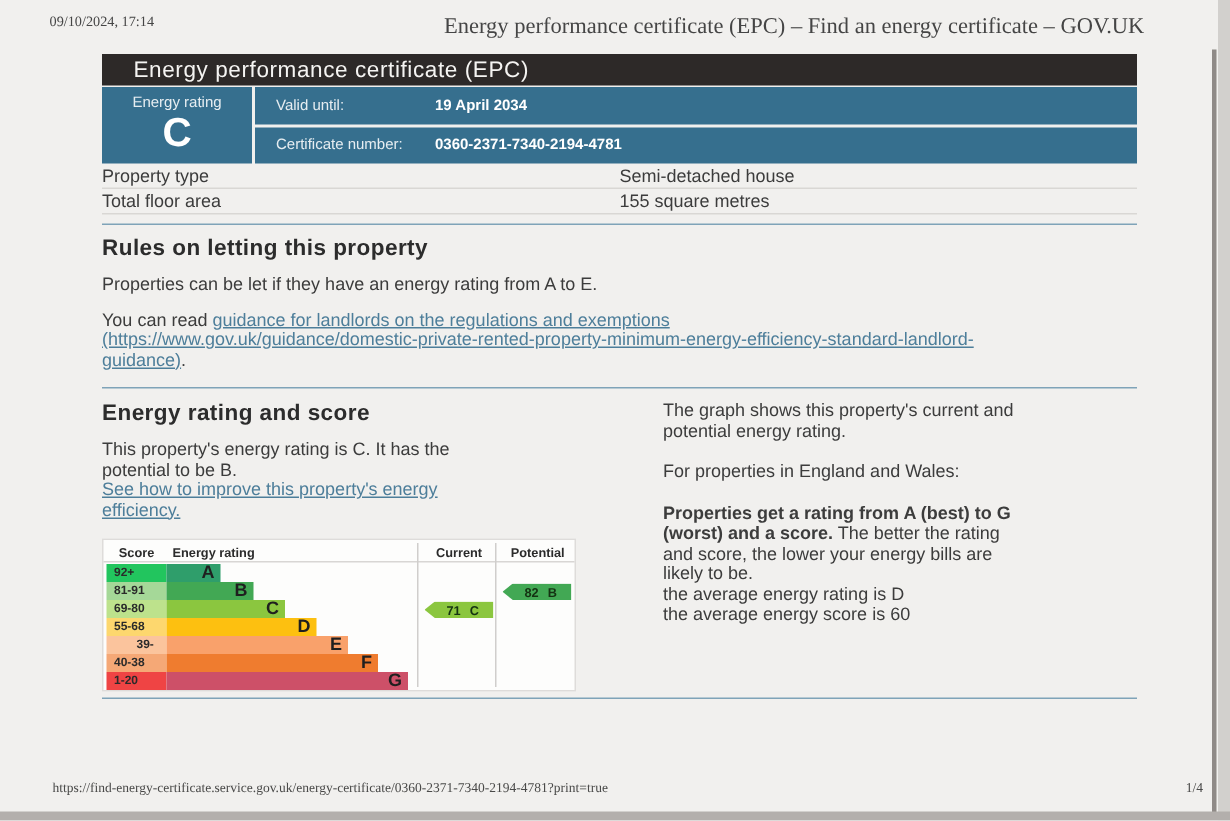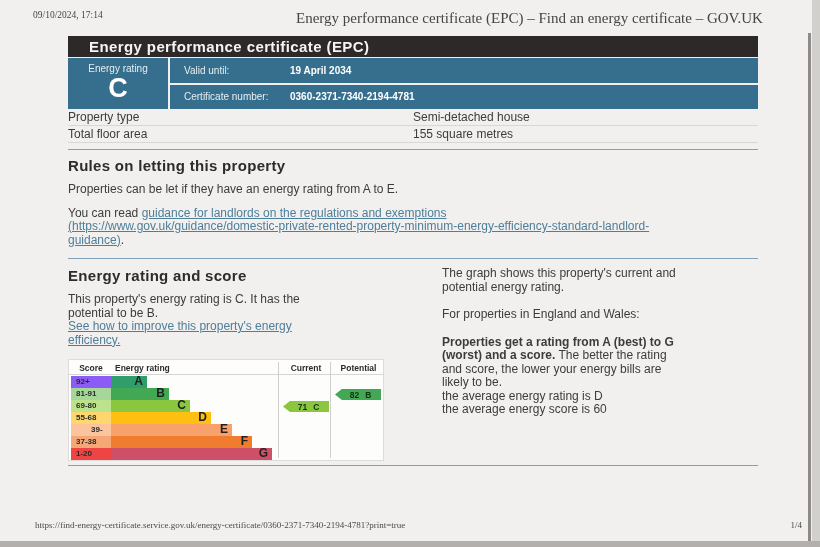--- a/index.html
+++ b/index.html
@@ -16,21 +16,21 @@
   .edge-bottom { position:absolute; left:0; bottom:0; width:820px; height:6px; background:#b3afac; }
 
   
   .print-header-date { position:absolute; left:33px; top:10px; font-family:"Liberation Serif", serif; font-size:9.5px; color:#454545; }
   .print-header-title { position:absolute; left:296px; top:10px; font-family:"Liberation Serif", serif; font-size:15px; color:#454545; }
   .print-footer-url { position:absolute; left:35px; top:520px; font-family:"Liberation Serif", serif; font-size:9px; color:#4a4a49; }
   .print-footer-page { position:absolute; right:18px; top:520px; font-family:"Liberation Serif", serif; font-size:9px; color:#4a4a49; }
 
   .content { position:absolute; left:68px; top:36px; width:690px; }
 
-  .banner { height:21px; background:#2d2928; color:#f5f4f2; font-size:15px; font-weight:bold; line-height:21px; padding-left:21px; letter-spacing:.4px; }
+  .banner { height:21px; background:#2d2928; color:#f5f4f2; font-size:15px; font-weight:normal; line-height:21px; padding-left:21px; letter-spacing:.4px; }
 
   .summary { display:flex; gap:2px; margin-top:1px; height:51px; }
   .summary > div { background:#366f8e; color:#fff; }
   .addr { width:250px; padding:7px 12px; font-size:10px; line-height:11.5px; white-space:pre-line; }
   .rating-box { width:100px; text-align:center; padding-top:5px; }
   .rating-label { font-size:10px; color:rgba(255,255,255,.88); }
   .rating-letter { font-size:27px; font-weight:bold; line-height:28px; }
   .detail-box { flex:1; display:flex; flex-direction:column; gap:2px; background:#f1f0ee !important; }
   .detail-row { flex:1; background:#366f8e; display:flex; align-items:center; font-size:10px; }
   .detail-label { width:120px; padding-left:14px; color:rgba(255,255,255,.88); }
@@ -126,41 +126,41 @@
 efficiency.</a></p>
 
         <div class="chart" id="epc-chart">
           <div class="chart-headrow"></div>
           <span class="chead chead-score">Score</span>
           <span class="chead chead-rating">Energy rating</span>
           <span class="chead chead-current">Current</span>
           <span class="chead chead-potential">Potential</span>
           <div class="vline vline-1"></div>
           <div class="vline vline-2"></div>
-        <div class="score-cell" style="top: 16px; background: #8b5cf6;">92+</div>
+        <div class="score-cell" style="top: 16px; background: #22c55e;">92+</div>
             <div class="band-bar" style="top: 16px; width: 36px; background: rgb(47, 158, 107);">
               <span class="band-letter">A</span>
             </div>
             <div class="score-cell" style="top: 28px; background: rgb(165, 216, 152);">81-91</div>
             <div class="band-bar" style="top: 28px; width: 58px; background: rgb(66, 168, 84);">
               <span class="band-letter">B</span>
             </div>
             <div class="score-cell" style="top: 40px; background: rgb(189, 226, 140);">69-80</div>
             <div class="band-bar" style="top: 40px; width: 79px; background: rgb(139, 198, 63);">
               <span class="band-letter">C</span>
             </div>
             <div class="score-cell" style="top: 52px; background: rgb(253, 215, 110);">55-68</div>
             <div class="band-bar" style="top: 52px; width: 100px; background: rgb(253, 192, 16);">
               <span class="band-letter">D</span>
             </div>
             <div class="score-cell" style="top: 64px; background: rgb(251, 196, 157); padding-left: 20px;">39-54</div>
             <div class="band-bar" style="top: 64px; width: 121px; background: rgb(249, 161, 107);">
               <span class="band-letter">E</span>
             </div>
-            <div class="score-cell" style="top: 76px; background: rgb(245, 168, 118);">37-38</div>
+            <div class="score-cell" style="top: 76px; background: rgb(245, 168, 118);">40-38</div>
             <div class="band-bar" style="top: 76px; width: 141px; background: rgb(239, 124, 47);">
               <span class="band-letter">F</span>
             </div>
             <div class="score-cell" style="top: 88px; background: #ef4444;">1-20</div>
             <div class="band-bar" style="top: 88px; width: 161px; background: rgb(205, 80, 104);">
               <span class="band-letter">G</span>
             </div>
             <div class="pointer" style="left: 214px; top: 41px; background: rgb(139, 198, 63);">
               <span>71</span>
               <span>C</span>

